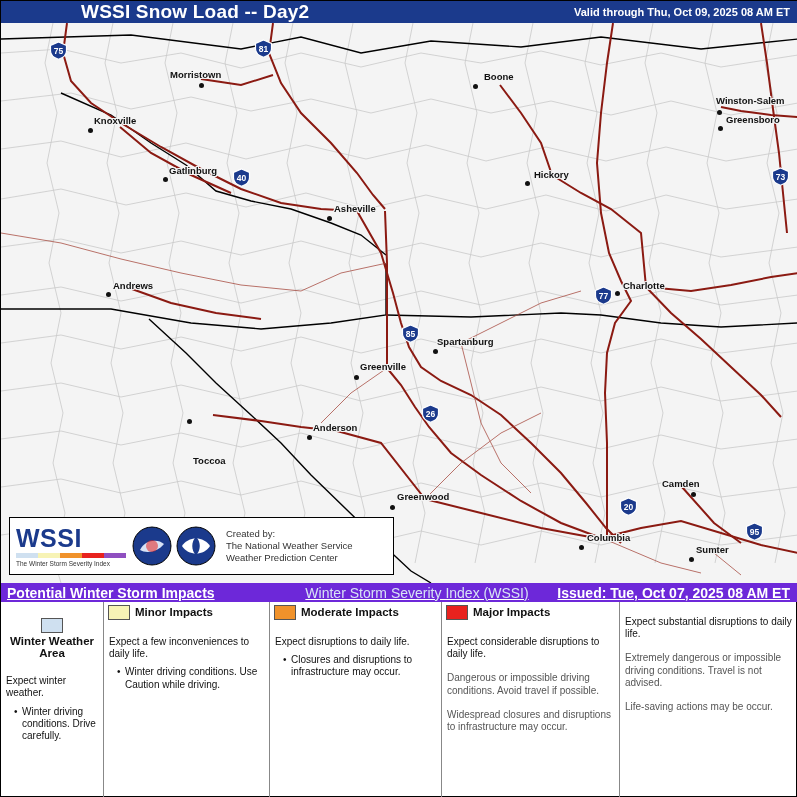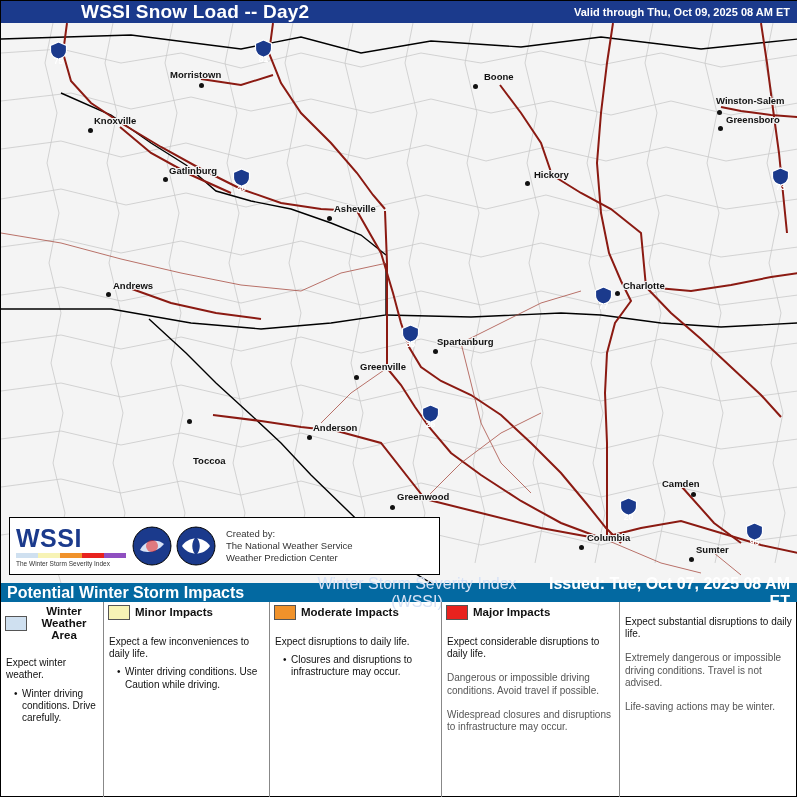--- a/index.html
+++ b/index.html
@@ -41,46 +41,46 @@
   }
   .citydot {
     position:absolute; width:5px; height:5px; border-radius:50%; background:#111;
   }
 
   
   .shield {
     position:absolute; width:19px; height:19px;
   }
   .shield .num {
-    position:absolute; left:0; top:15px; width:19px; text-align:center;
+    position:absolute; left:0; top:5px; width:19px; text-align:center;
     font-size:8.5px; font-weight:bold; color:#ffffff; font-family:"Liberation Sans", sans-serif;
   }
 
   
   .logobox {
-    position:absolute; left:8px; top:516px; width:431px; height:58px;
+    position:absolute; left:8px; top:516px; width:385px; height:58px;
     background:#ffffff; border:1px solid #000; display:flex; align-items:center;
   }
   .wssi-logo { width:118px; padding-left:6px; }
   .wssi-logo .w-main {
     font-size:25px; font-weight:bold; letter-spacing:0.5px; color:#1b3a8c; line-height:1;
     font-family:"Liberation Sans", sans-serif;
   }
   .wssi-logo .w-bar { height:5px; width:110px; margin-top:2px;
     background: linear-gradient(to right, #cfe0f0 0%, #cfe0f0 20%, #f7f3b5 20%, #f7f3b5 40%, #f0922b 40%, #f0922b 60%, #e8221e 60%, #e8221e 80%, #8f4fc0 80%, #8f4fc0 100%);
   }
   .wssi-logo .w-sub { font-size:6.5px; color:#333; margin-top:2px; }
   .seal { width:40px; height:40px; border-radius:50%; margin-left:4px; flex:0 0 auto; }
   .createdby { font-size:9.5px; color:#333; line-height:1.25; padding-left:10px; }
 
   
   .subbar {
     position:absolute; left:0; top:582px; width:797px; height:19px;
-    background:#0369a1; color:#fff; font-size:16px; font-weight:bold;
-    display:flex; align-items:center;
+    background:#6d28d9; color:#fff; font-size:14px; font-weight:bold;
+    display:flex; align-items:center;text-decoration:underline;
   }
   .subbar .s1 { padding-left:6px; width:292px; }
   .subbar .s2 { width:248px; text-align:center; font-weight:normal; color:#d8e2f5; }
   .subbar .s3 { flex:1; text-align:right; padding-right:8px; }
 
   
   .impacts {
     position:absolute; left:0; top:601px; width:797px; height:195px;
     display:flex;
   }
@@ -91,21 +91,21 @@
   }
   .swatch { width:22px; height:15px; border:1px solid #555; flex:0 0 auto; }
   .col-head .lbl { font-size:11.5px; font-weight:bold; color:#111; line-height:1.05; }
   .body { padding:2px 5px 0 5px; font-size:10px; color:#111; line-height:1.22; }
   .body p { margin:12px 0 6px 0; }
   .body ul { margin:0 0 6px 0; padding-left:10px; }
   .body li { margin:0 0 5px 0; list-style:none; position:relative; padding-left:6px;}
   .body li:before { content:"\2022"; position:absolute; left:-2px; top:0; }
   .muted { color:#555; }
   .c1 { width:103px; }
-  .c1 .col-head { flex-direction:row; align-items:center; gap:2px; padding-top:3px;}
+  .c1 .col-head { flex-direction:column; align-items:center; gap:2px; padding-top:16px;}
   .c1 .col-head .lbl { text-align:center; }
   .c2 { width:166px; }
   .c3 { width:172px; }
   .c4 { width:178px; }
   .c5 { flex:1; }
 </style>
 </head>
 <body>
 
 <div id="app">
@@ -383,18 +383,18 @@
         <p>Expect considerable disruptions to daily life.</p>
         <p class="muted">Dangerous or impossible driving conditions. Avoid travel if possible.</p>
         <p class="muted">Widespread closures and disruptions to infrastructure may occur.</p>
       </div>
     </div>
 
     <div class="col c5">
       <div class="body">
         <p>Expect substantial disruptions to daily life.</p>
         <p class="muted">Extremely dangerous or impossible driving conditions. Travel is not advised.</p>
-        <p class="muted">Life-saving actions may be winter.</p>
+        <p class="muted">Life-saving actions may be occur.</p>
       </div>
     </div>
 
   </div>
 </div>
 
 </body></html>

